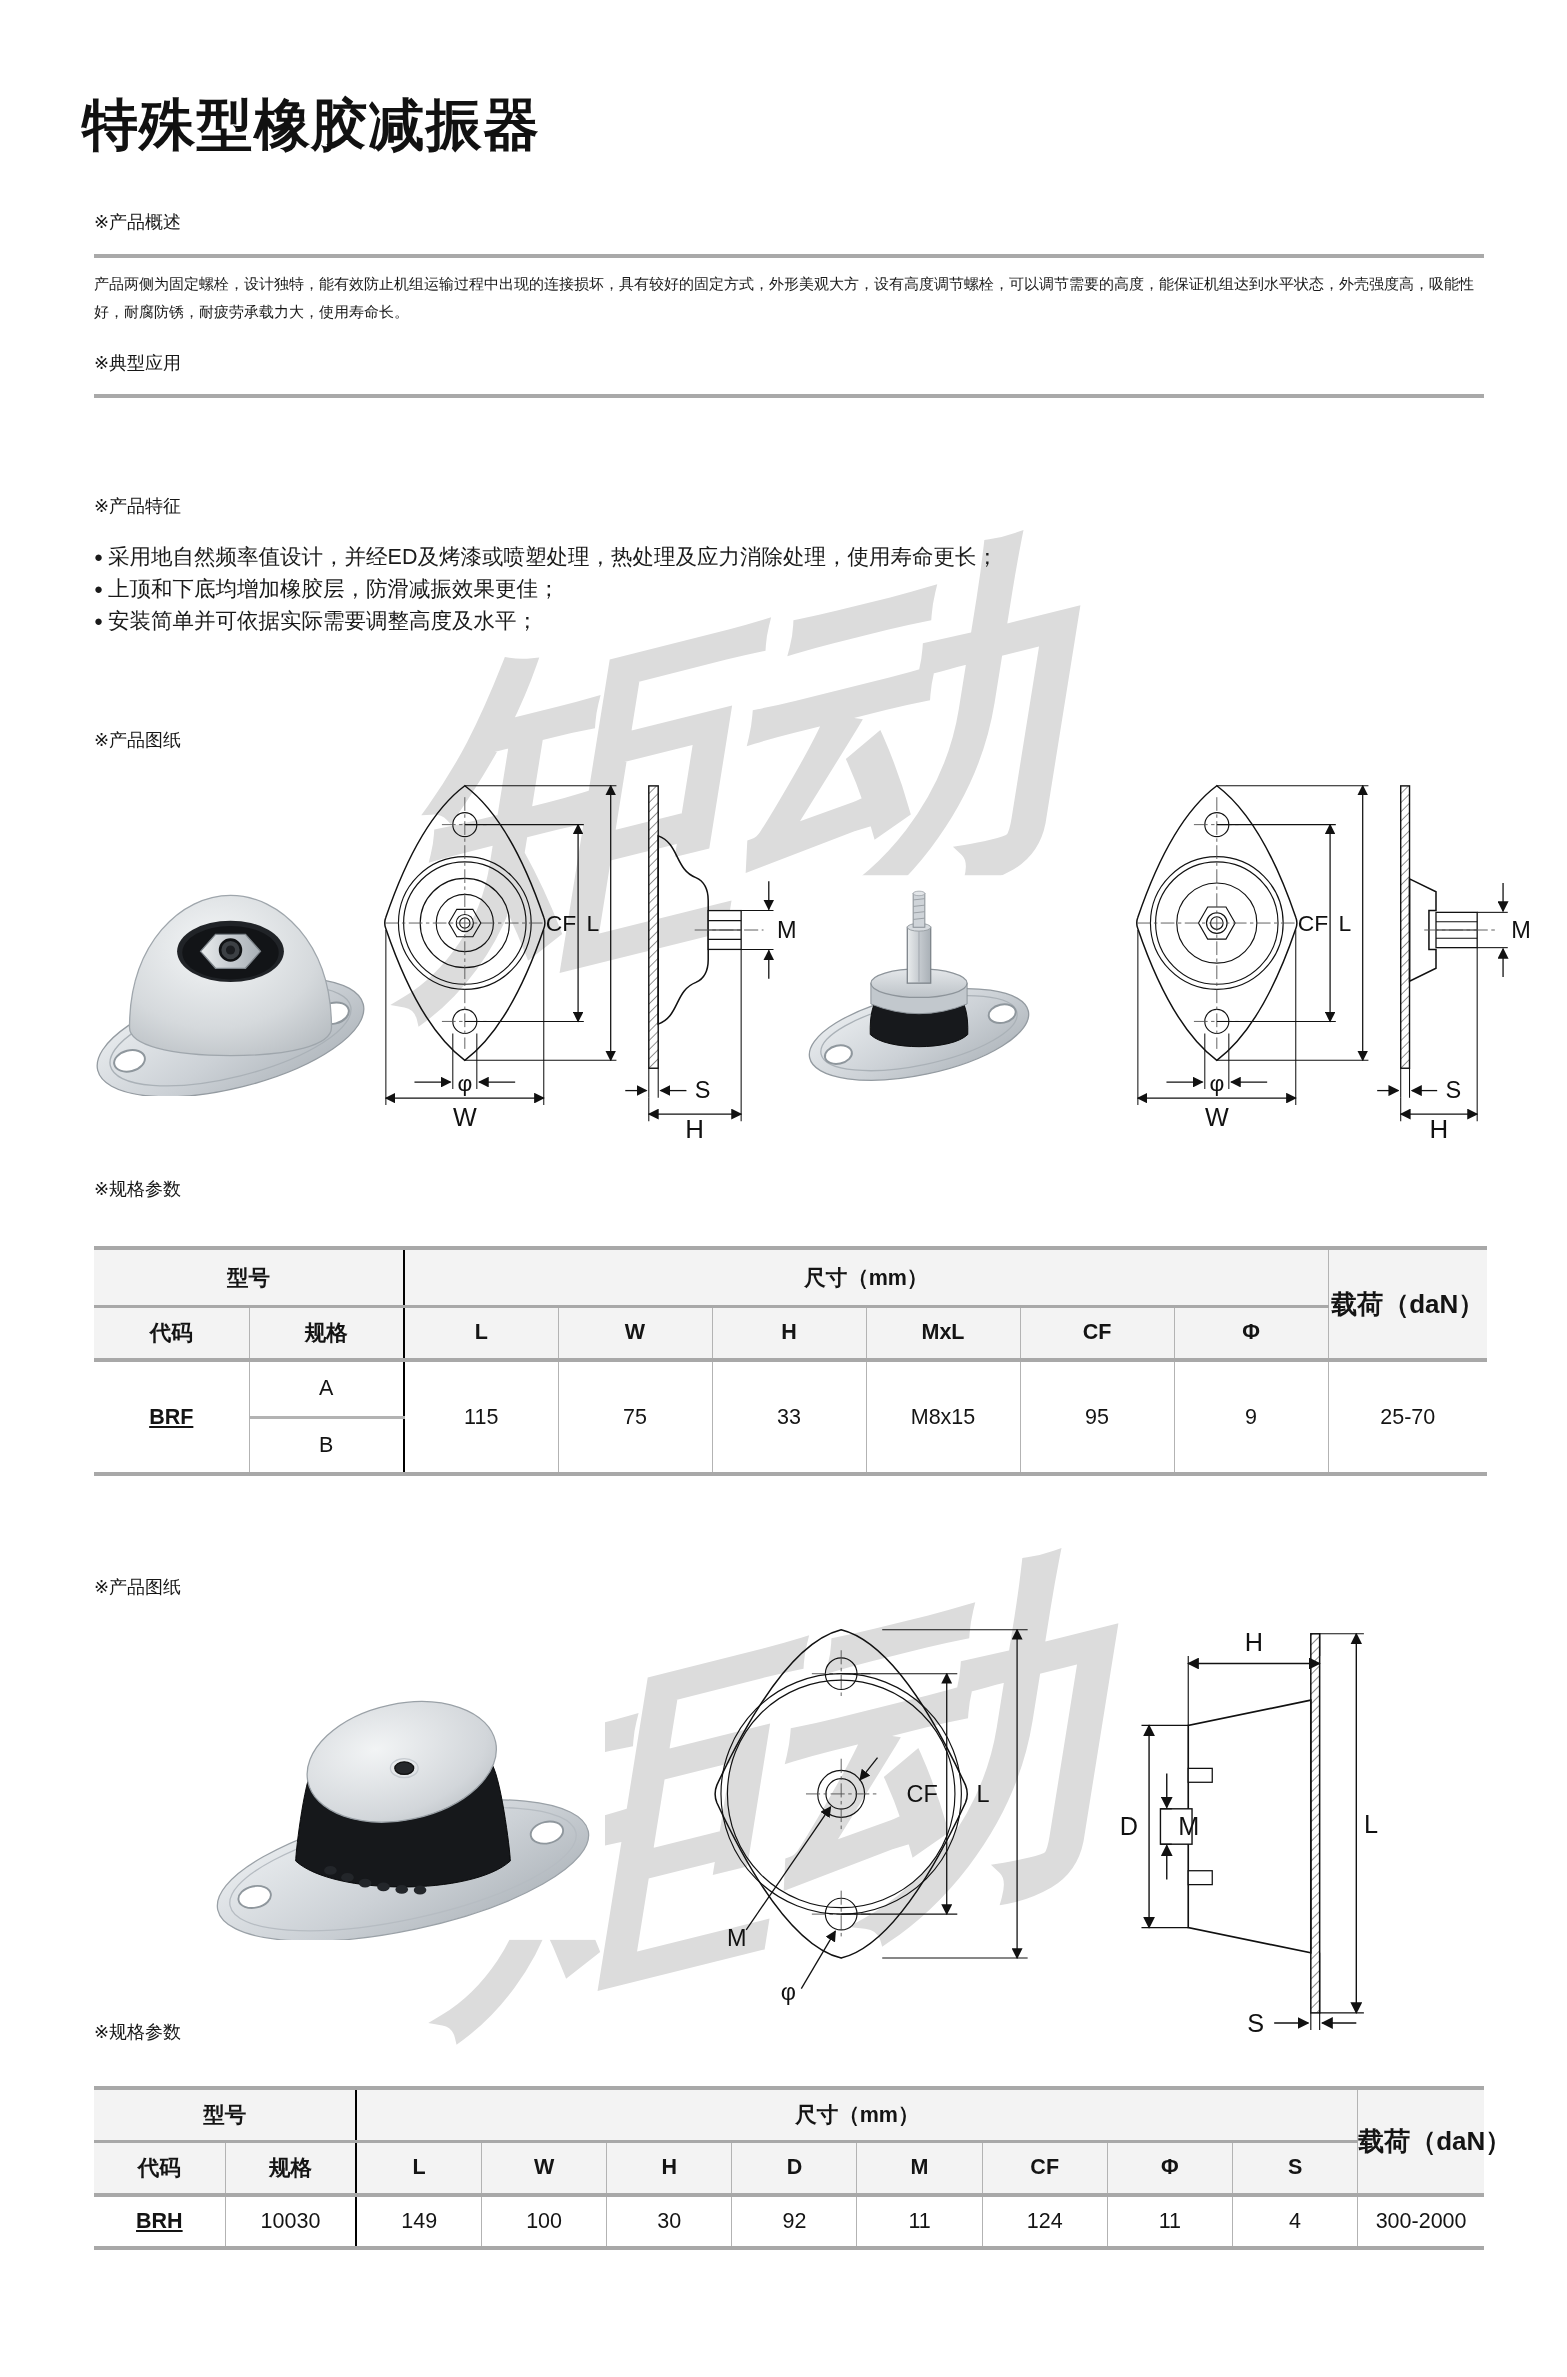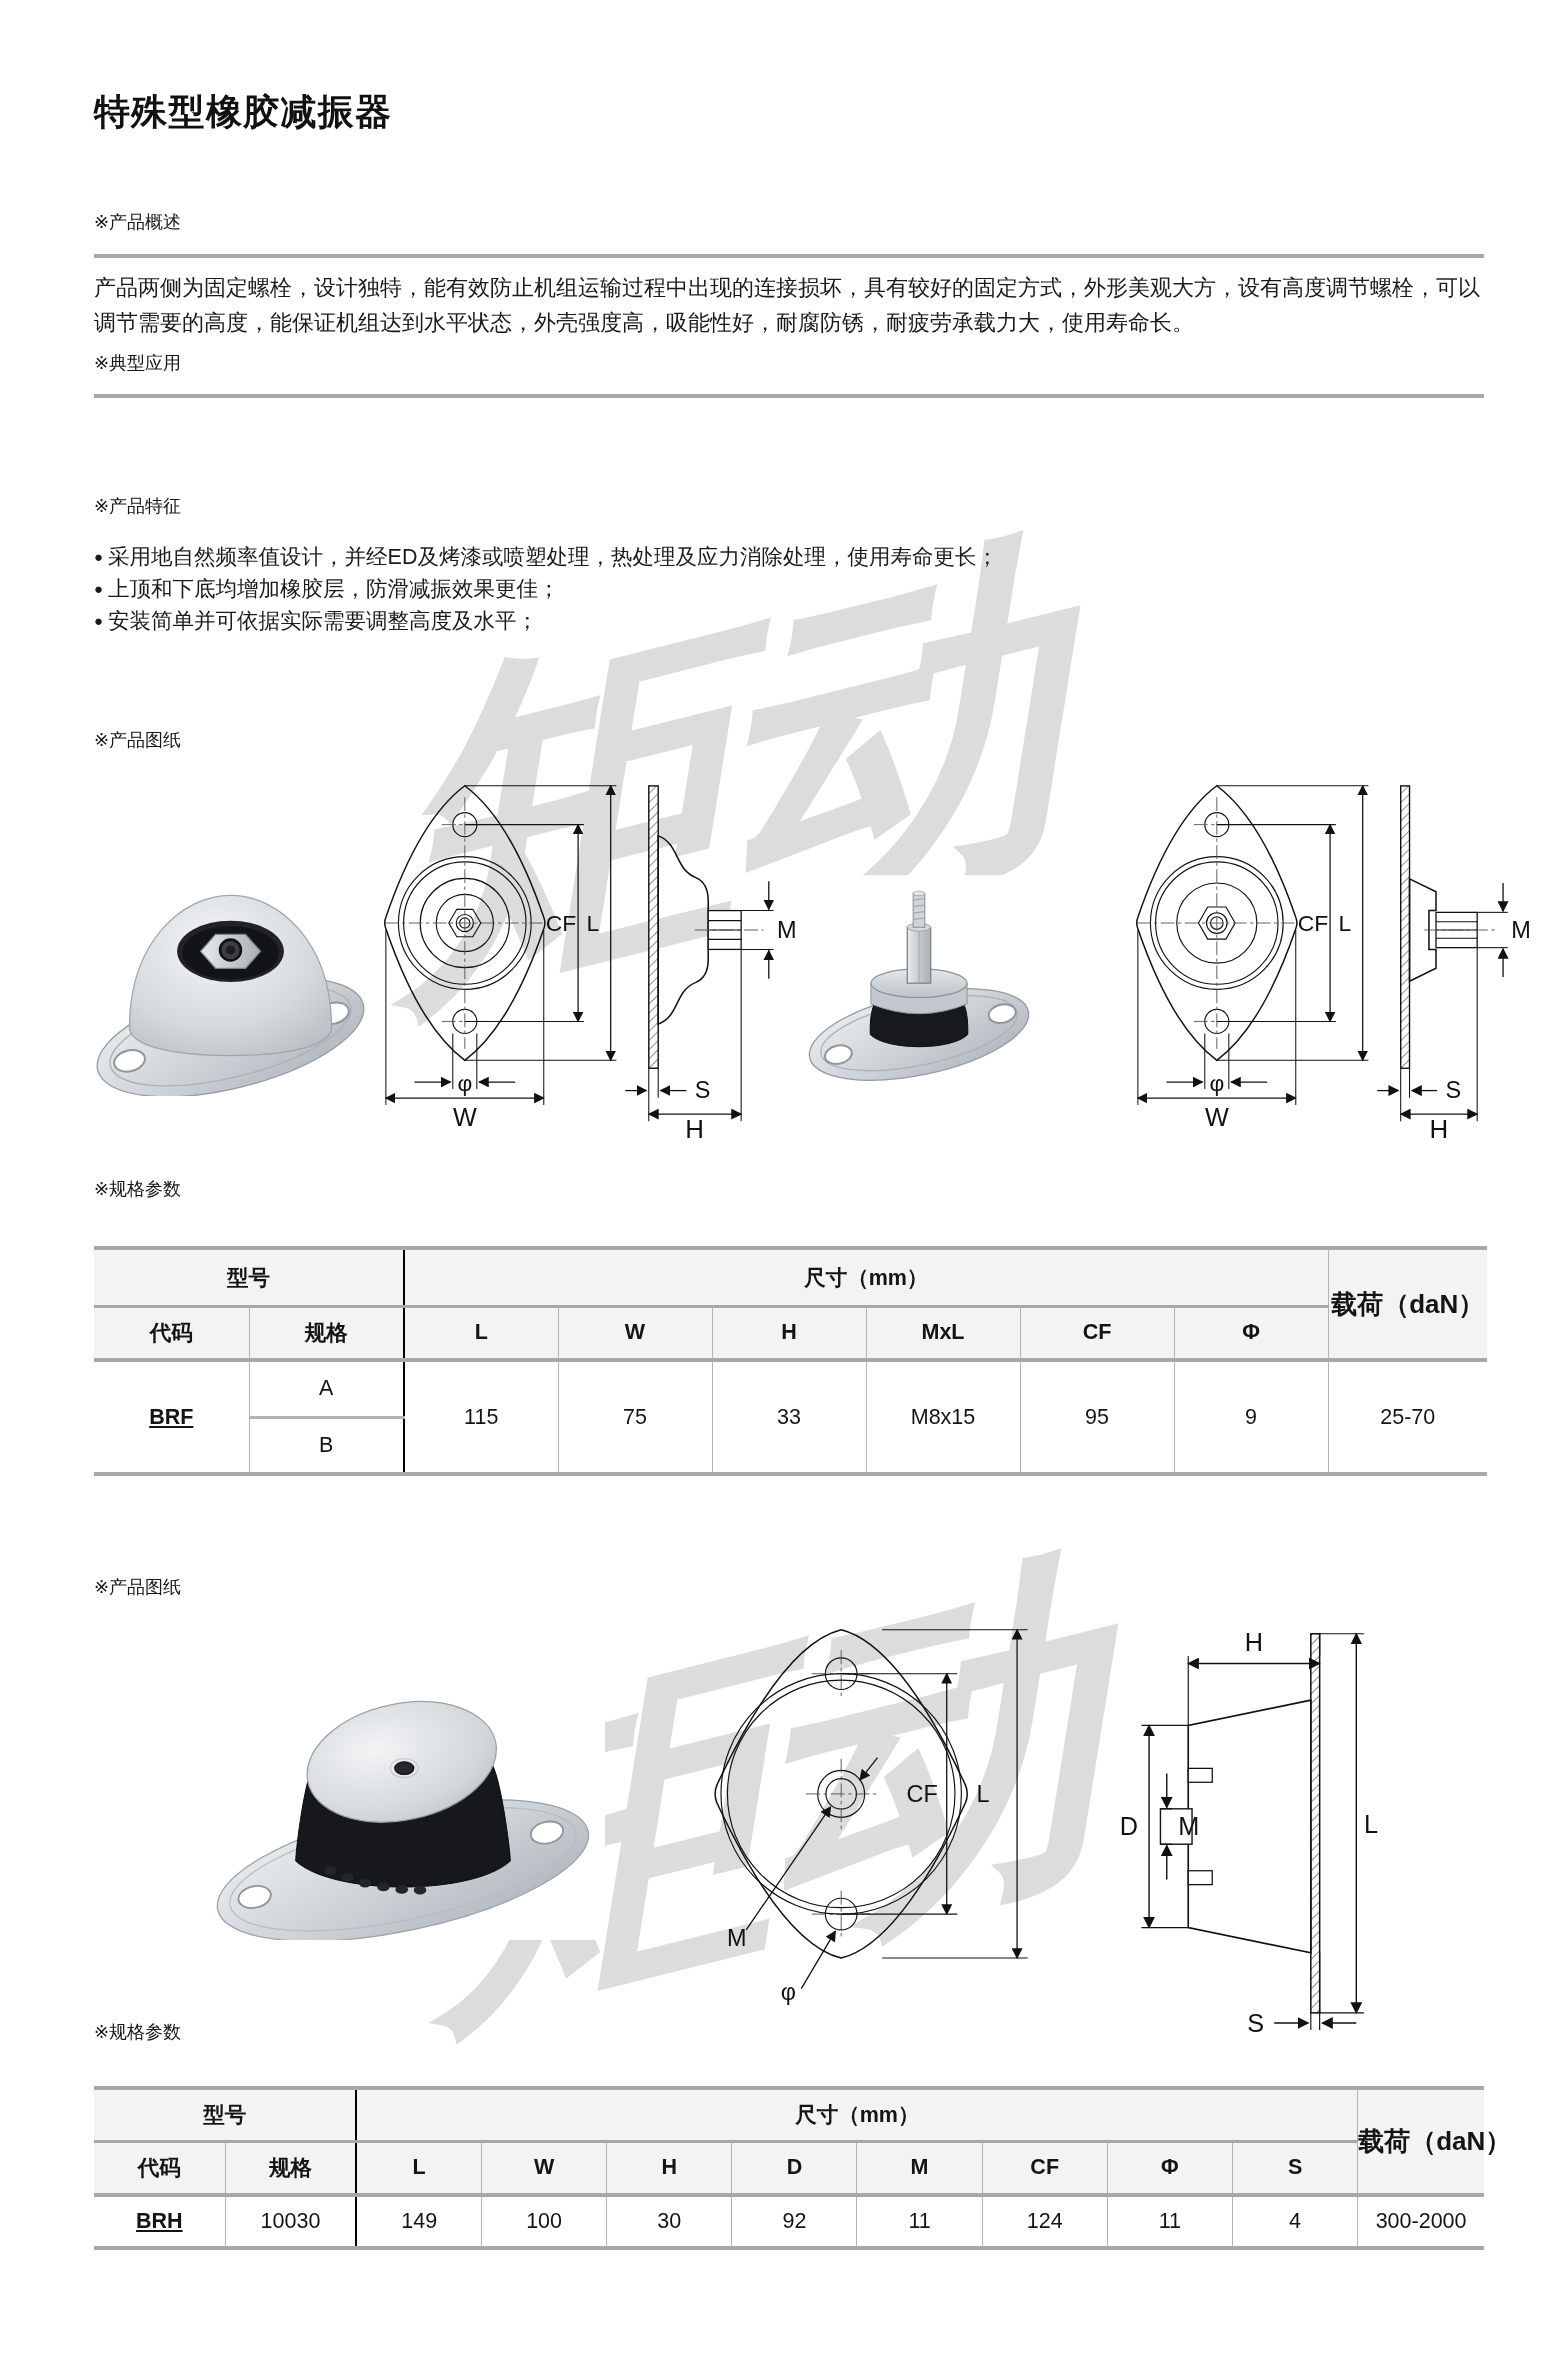--- a/index.html
+++ b/index.html
@@ -6,24 +6,24 @@
   html,body { background:#ffffff; }
   body { font-family:"Liberation Sans","DejaVu Sans",sans-serif; color:#111; }
   #page { position:relative; width:1567px; height:2377px; background:#fff; overflow:hidden; }
   .abs { position:absolute; }
   .watermark { position:absolute; z-index:0; font-weight:900; font-style:italic;
                font-size:354px; letter-spacing:-16.4px; color:#dcdcdc;
                transform:rotate(-14deg) skewX(-10deg); white-space:nowrap; user-select:none; }
   #wm1 { left:379px; top:543px; }
   #wm2 { left:417px; top:1561px; }
   .layer { position:absolute; z-index:1; left:0; top:0; width:100%; height:100%; }
-  #page-title { left:94px; top:88px; font-size:36px; font-weight:bold; letter-spacing:1.3px; }
+  #page-title { left:82px; top:88px; font-size:56px; font-weight:bold; letter-spacing:1.3px; }
   .sec-h { left:94px; font-size:18px; color:#161616; }
   .rule { left:94px; width:1390px; height:3.8px; background:#a9a9a9; }
-  .body-text { left:94px; width:1390px; font-size:22px; line-height:35px; color:#1a1a1a; }
+  .body-text { left:94px; width:1390px; font-size:15px; line-height:28px; color:#1a1a1a; }
   .feat-list { left:94px; width:1390px; }
   .feat { font-size:21.5px; line-height:32px; color:#1a1a1a; }
   .feat .dot { font-size:15px; vertical-align:1.9px; margin-right:5px; }
   
   #draw-row-1 { left:82px; top:780px; width:1479px; height:379px; display:flex; align-items:flex-start; }
   #draw-row-2 { left:94px; top:1618px; width:1441px; height:442px; display:flex; align-items:flex-start; }
   
   table.spec { border-collapse:collapse; table-layout:fixed; width:1390px;
                border-top:4.4px solid #a8a8a8; border-bottom:4.4px solid #a8a8a8; background:#fff; }
   table.spec td { text-align:center; vertical-align:middle; font-size:21.5px; color:#141414;

